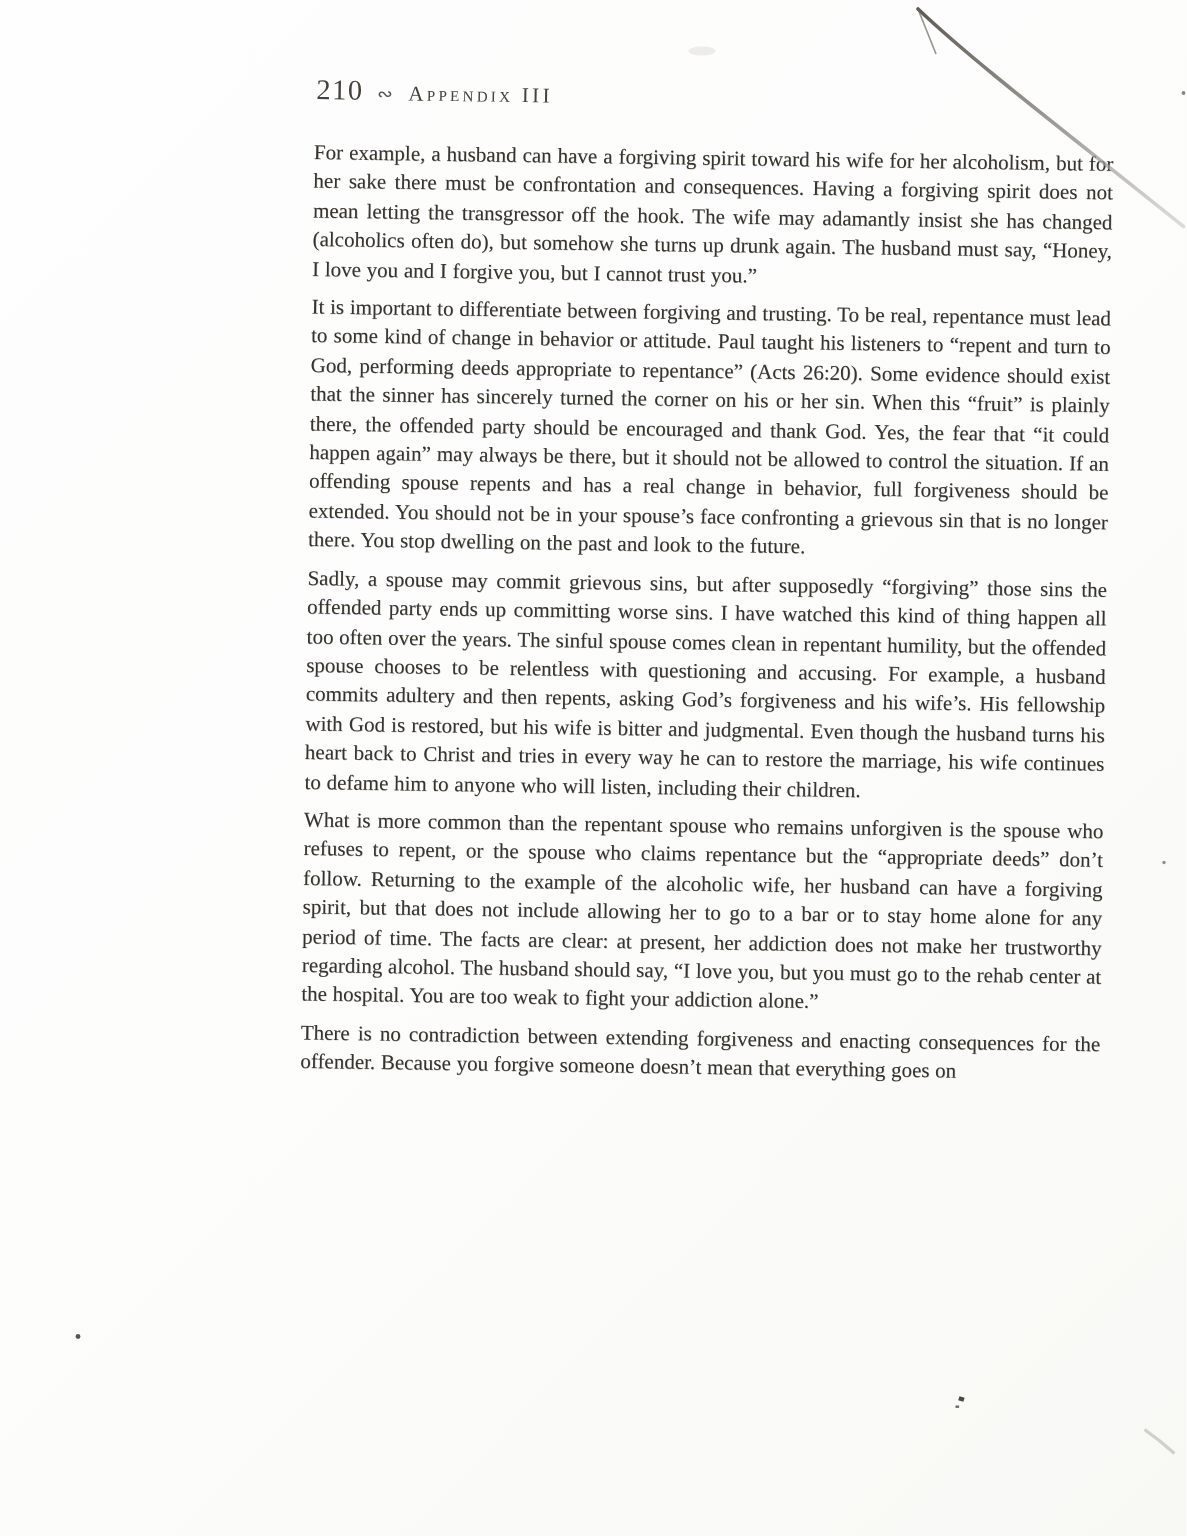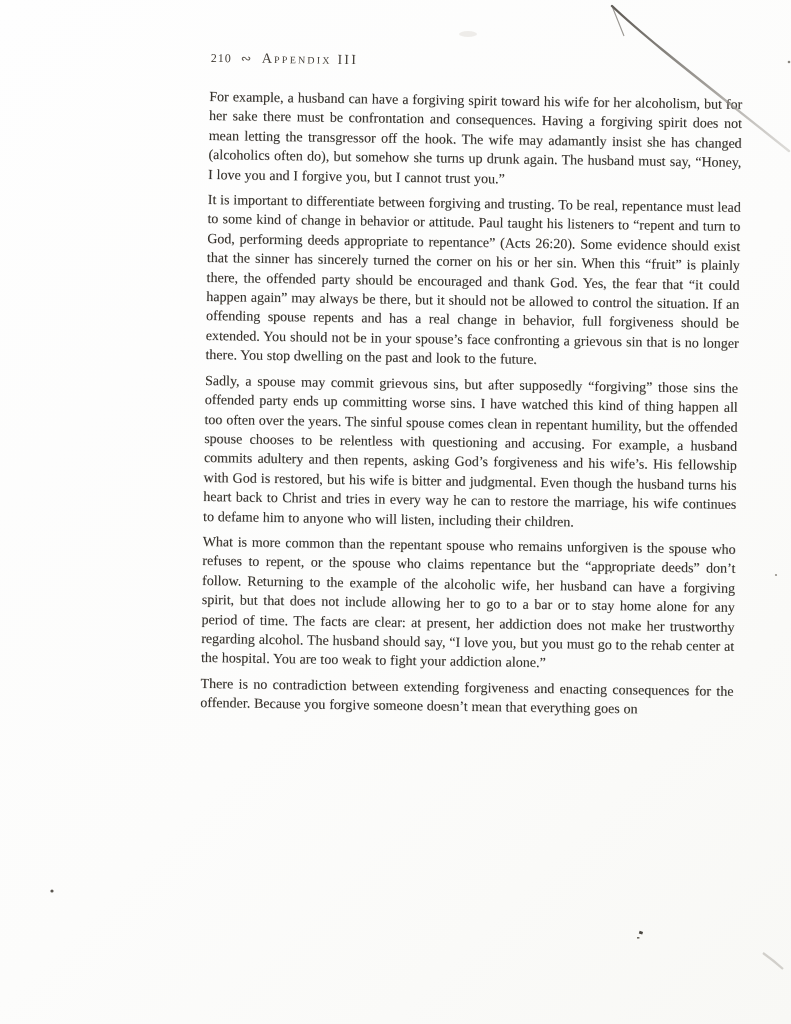--- a/index.html
+++ b/index.html
@@ -16,21 +16,21 @@
   .text-block {
     position: absolute; left: 210px; top: 50px; width: 533px;
     transform: rotate(0.85deg); transform-origin: 0 0;
     color: #37332d;
   }
   .running-head {
     font-size: 13px; color: #46413a;
     margin: 0 0 21px 1px; letter-spacing: 0.5px;
     white-space: nowrap;
   }
-  .pagenum { font-size: 12px; letter-spacing: 1px; margin-top: 39px; }
+  .pagenum { font-size: 19px; letter-spacing: 1px; margin-top: 39px; }
   .orn { margin: 0 10px 0 9px; font-size: 12.5px; color: #57524b; }
   .head-title { font-variant: small-caps; letter-spacing: 2.2px; font-size: 14px; }
   .para {
     margin: 0 0 6px 0;
     font-size: 14px; line-height: 19.4px;
     text-align: justify;
     text-shadow: 0.3px 0.3px 0.3px rgba(55, 51, 45, 0.35);
     word-spacing: 0.3px;
   }
   .artifacts {

